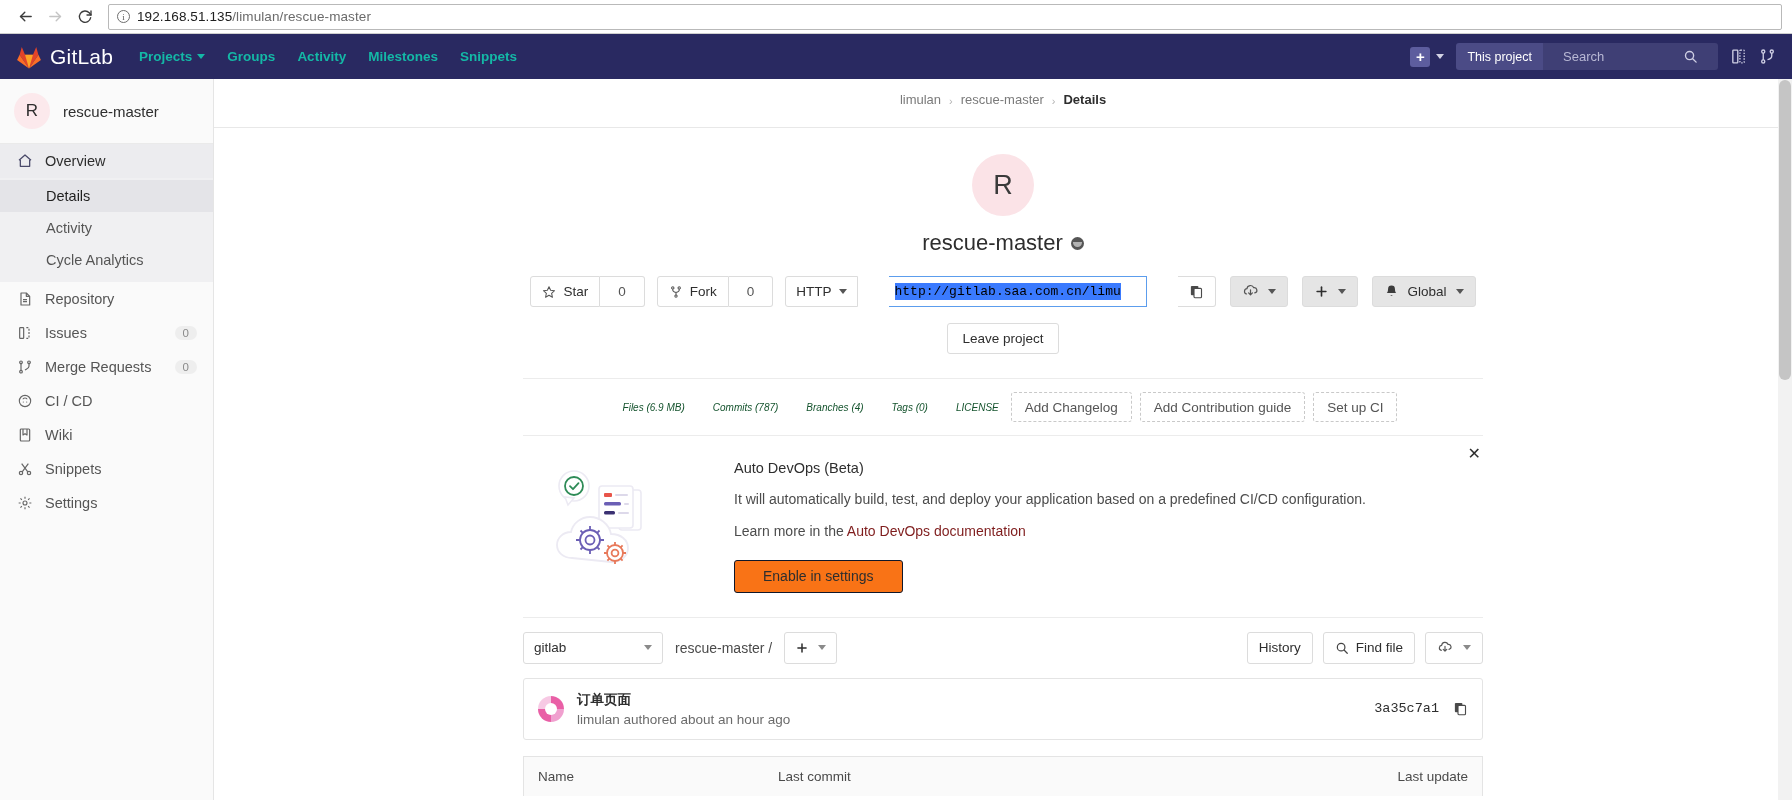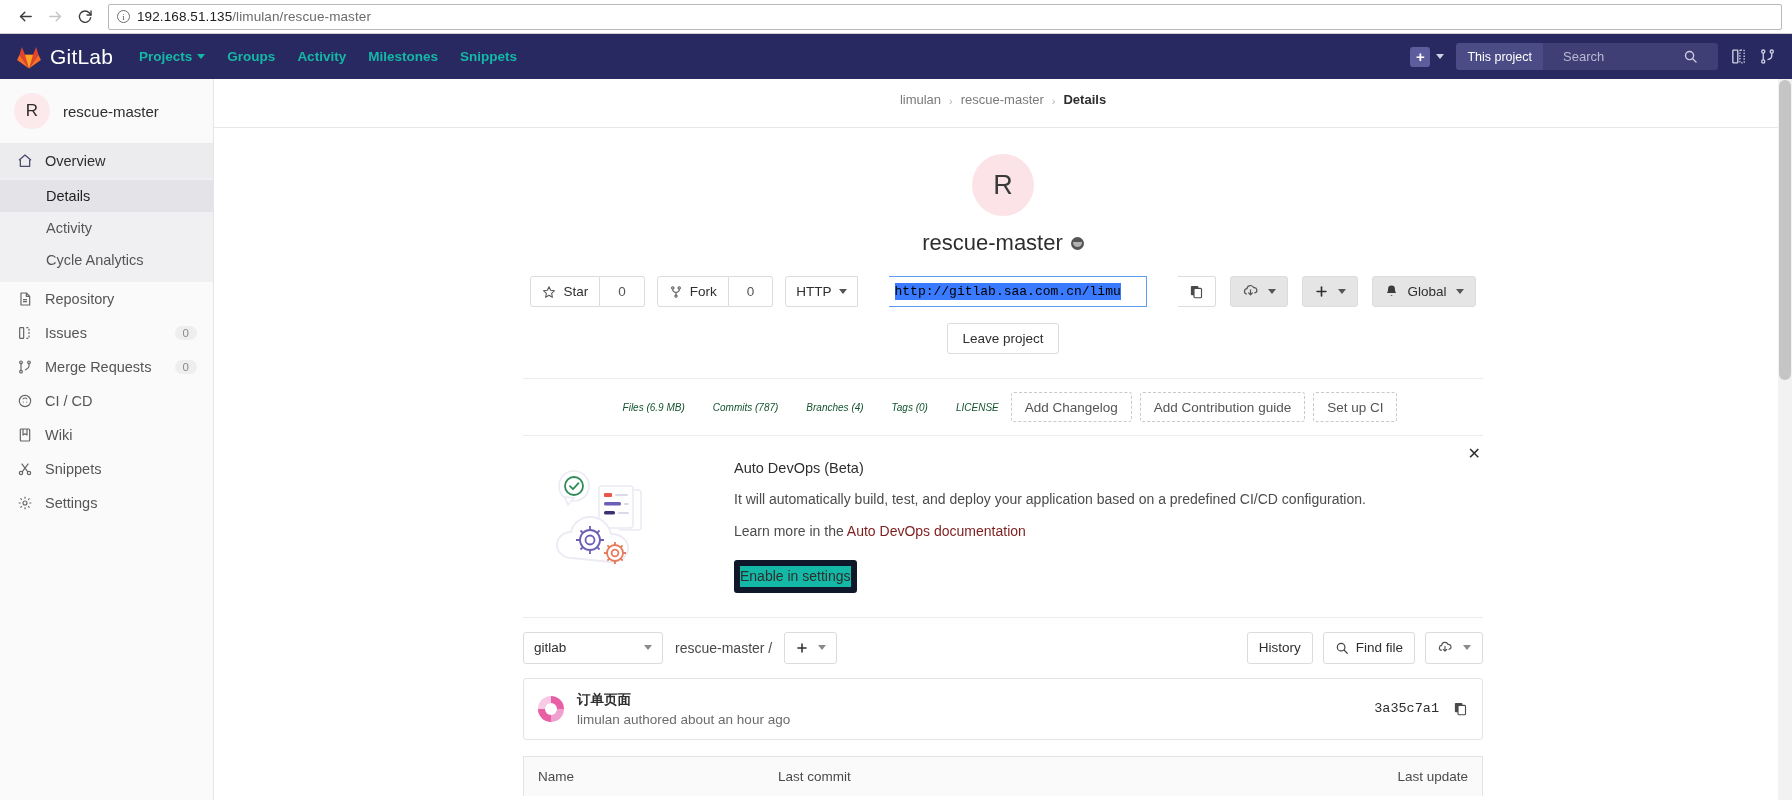--- a/index.html
+++ b/index.html
@@ -184,21 +184,21 @@
     border-top: 1px solid #ececec; display: flex; align-items: flex-start;
     gap: 26px; padding: 20px 0 24px; position: relative;
   }
   .devops-art { width: 185px; flex: none; display:flex; align-items:center; justify-content:center; padding-top:6px;}
   .devops-body { flex: 1; padding-top: 4px; }
   .devops-title { font-size: 14.5px; color: #2e2e2e; margin-bottom: 13px; }
   .devops-text { font-size: 14px; color: #4c4c4c; margin-bottom: 12px; line-height: 1.45; }
   .devops-text a, .link { color: #7f1d1d; text-decoration: none; }
   .devops-btn {
     margin-top: 6px; display: inline-flex; align-items: center; height: 33px;
-    padding: 0 0; border: 6px solid #0f172a; border-radius: 3px; background: #14b8a6;
+    padding: 0 28px; border: 1px solid #0f172a; border-radius: 3px; background: #f97316;
     font-size: 14px; color: #2e2e2e;
   }
   .devops-close {
     position: absolute; right: 2px; top: 10px; font-size: 16px; color: #2e2e2e; line-height: 1;
   }
 
   .repo-bar {
     border-top: 1px solid #ececec; padding: 14px 0 0; display: flex; align-items: center; gap: 12px;
   }
   .branch-select {

